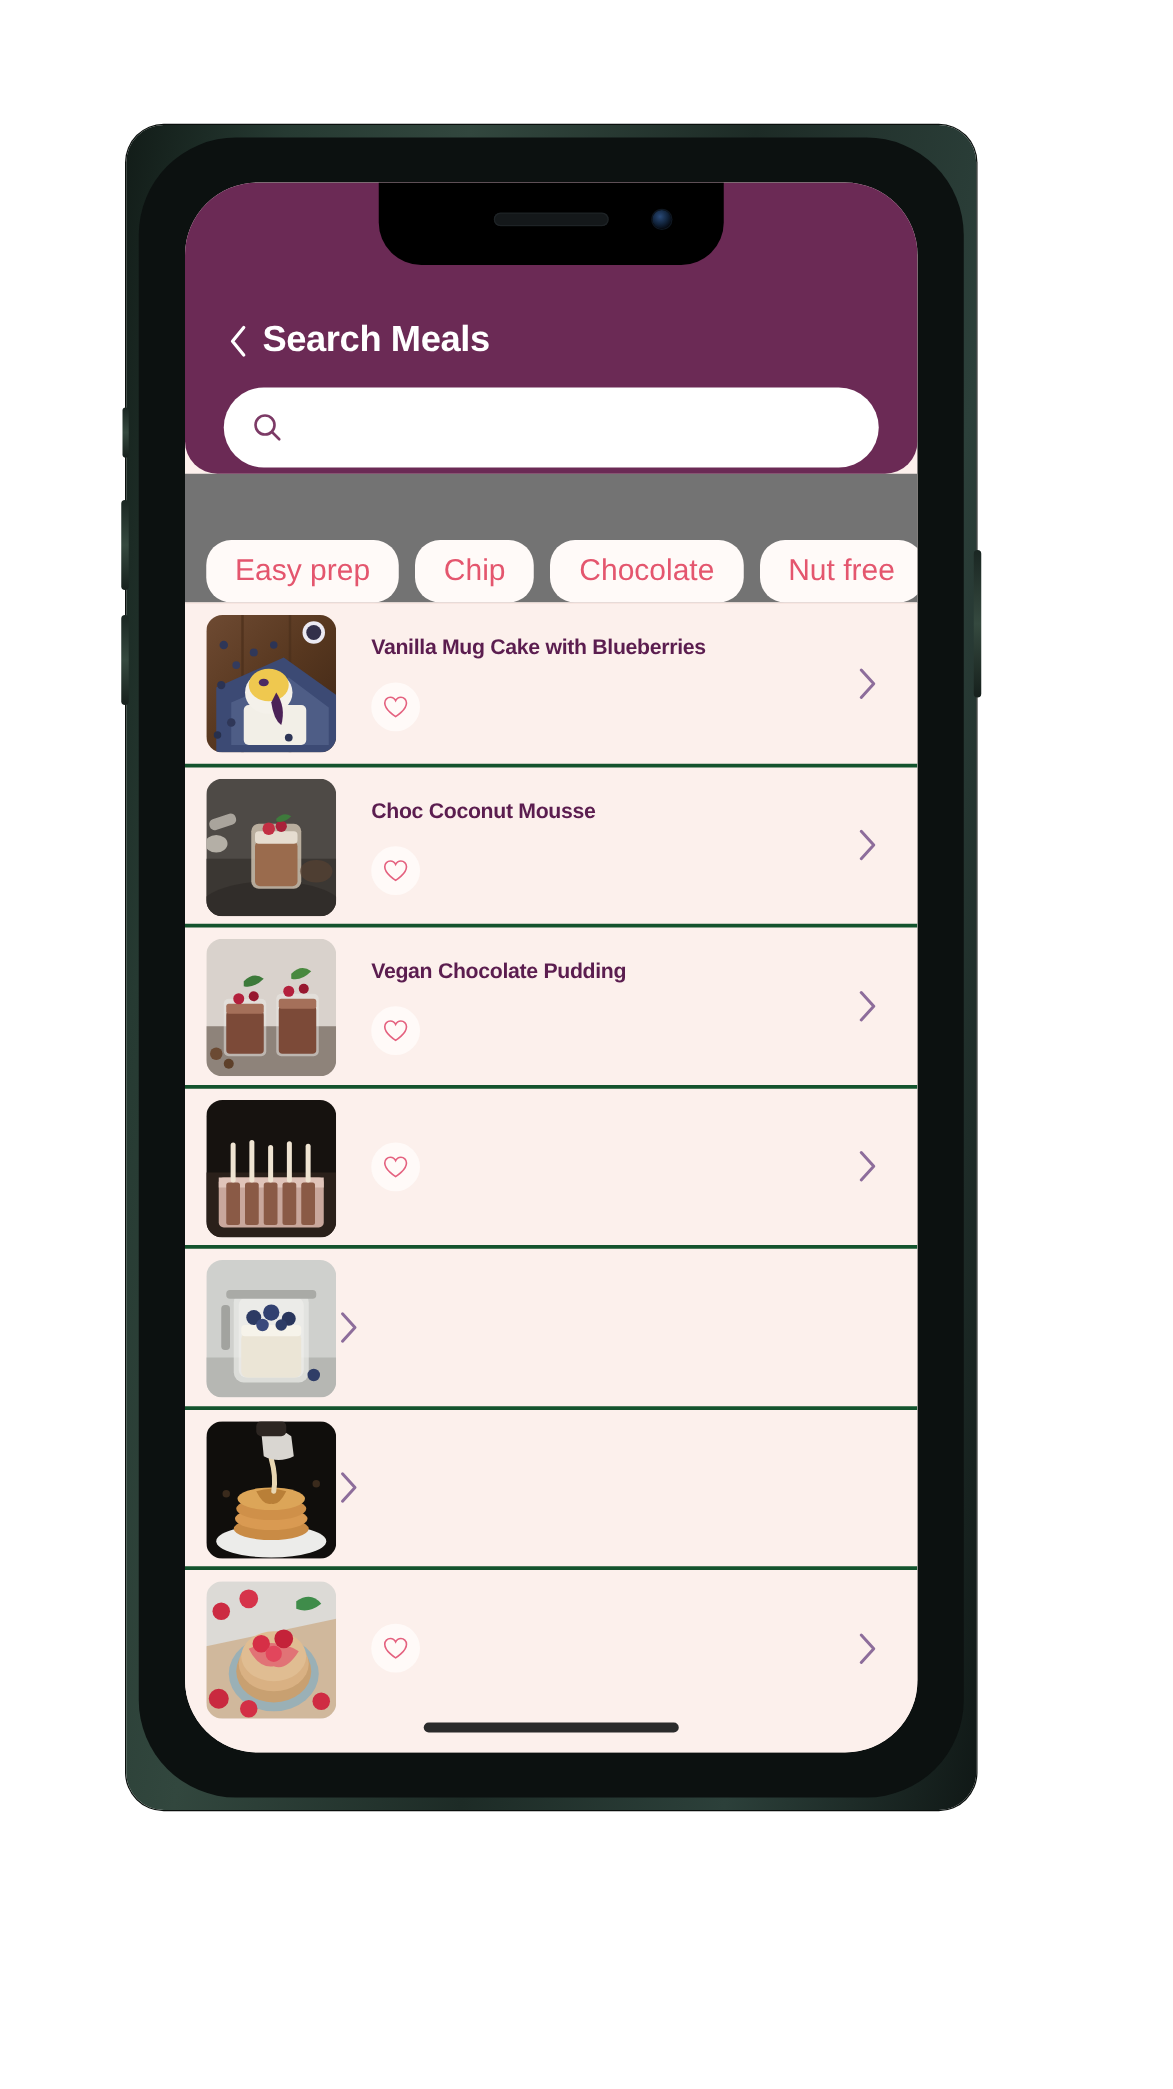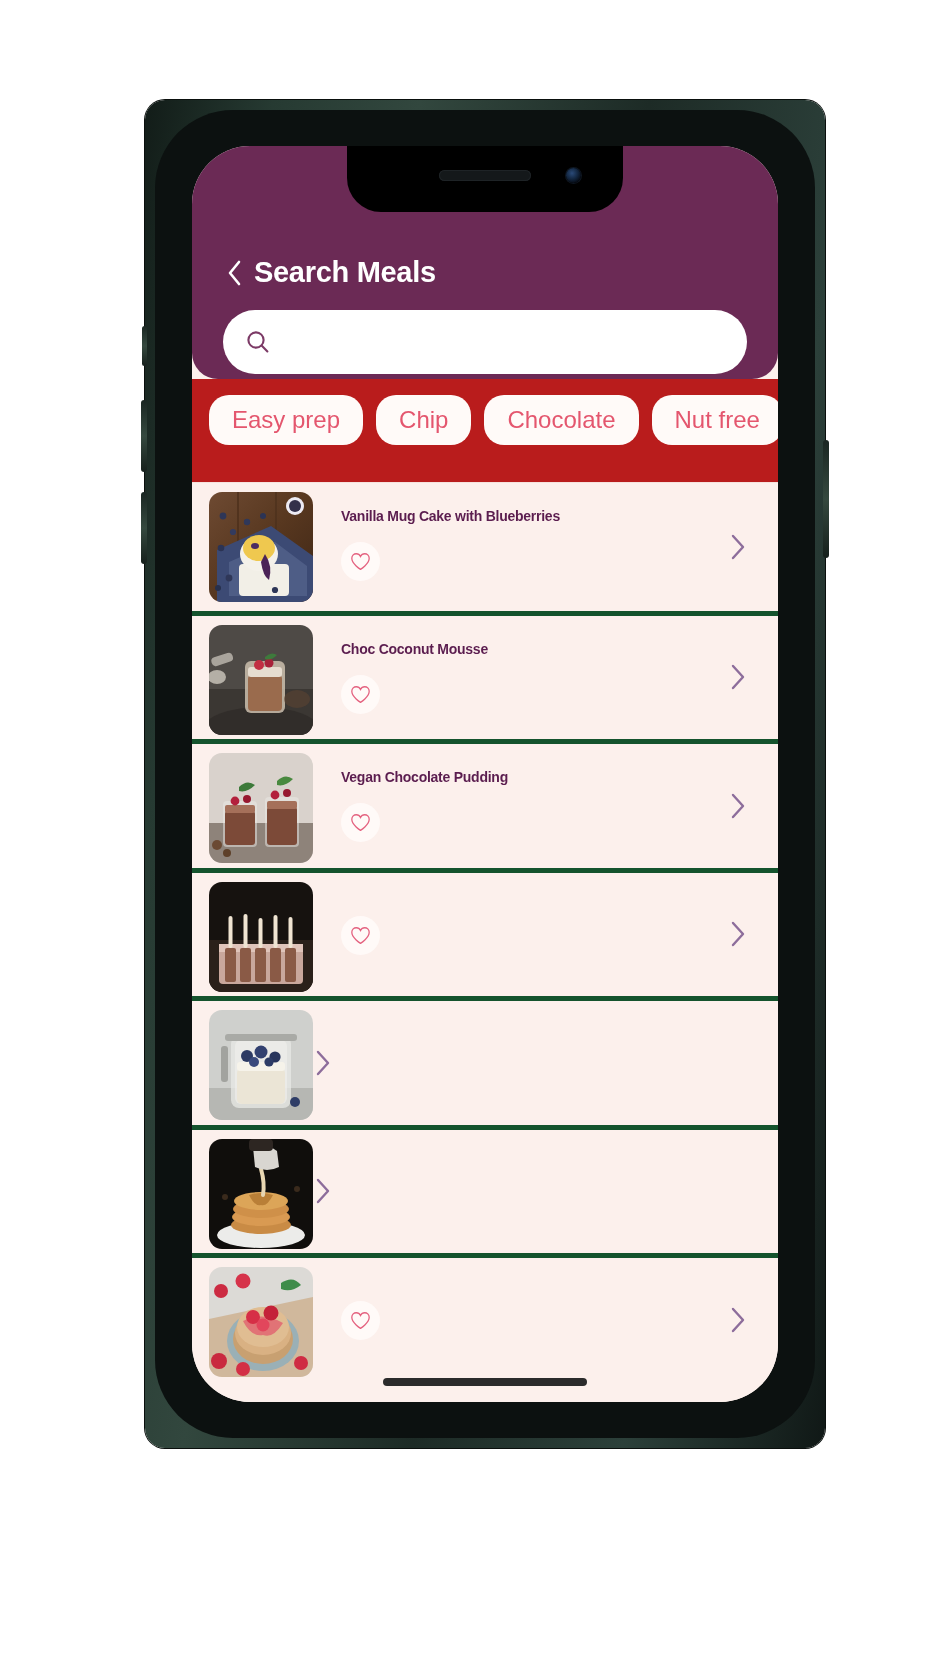--- a/index.html
+++ b/index.html
@@ -15,24 +15,23 @@
     position: relative;
   }
 
   
   #phone-frame {
     position: absolute;
     left: 101px;
     top: 100px;
     width: 680px;
     height: 1348px;
-    border-radius: 20px;
+    border-radius: 30px;
     background: linear-gradient(100deg, #121c18 0%, #263a32 14%, #32473e 30%, #1d2b26 55%, #2c403a 78%, #101816 100%);
     box-shadow: 0 0 0 1px #0a0f0d;
-    margin-left: 44px;
   }
   #phone-frame-inner-ring {
     position: absolute;
     left: 10px;
     top: 10px;
     right: 10px;
     bottom: 10px;
     border-radius: 78px;
     background: #0c1110;
   }
@@ -147,25 +146,25 @@
     color: #4a2140;
     flex: 1;
     min-width: 0;
   }
   #search-input::placeholder { color: #c4a9ba; }
 
   
   #filter-chips {
     position: relative;
     height: 103px;
-    background: #b91c1c;
+    background: #737373;
     display: flex;
-    align-items: flex-start;
+    align-items: flex-end;
     gap: 13px;
-    padding: 16px 17px;
+    padding: 0 17px;
     overflow: hidden;
     white-space: nowrap;
     box-sizing: border-box;
   }
   .chip {
     flex: none;
     background: #fffaf8;
     color: #e4566e;
     border: none;
     border-radius: 20px;
@@ -184,21 +183,21 @@
     height: 920px;
     overflow: hidden;
   }
   .meal-row {
     position: relative;
     display: flex;
     align-items: flex-start;
     height: 128.5px;
     box-sizing: border-box;
     padding: 0 0 0 17px;
-    border-top: 5px solid #14532d;
+    border-top: 3px solid #14532d;
     cursor: pointer;
   }
   .meal-row:first-child { border-top: 1px solid #f6e2dd; }
 
   .meal-thumb {
     flex: none;
     width: 104px;
     height: 110px;
     border-radius: 13px;
     margin-top: 9px;
@@ -209,21 +208,21 @@
 
   .meal-body {
     flex: 1;
     min-width: 0;
     position: relative;
     padding-left: 28px;
     padding-top: 25px;
   }
   .meal-title {
     color: #5b1d4f;
-    font-size: 14px;
+    font-size: 17px;
     font-weight: 700;
     letter-spacing: -0.25px;
     white-space: nowrap;
   }
   .fav-button {
     margin-top: 18px;
     width: 39px;
     height: 39px;
     border-radius: 50%;
     background: #fffaf8;

